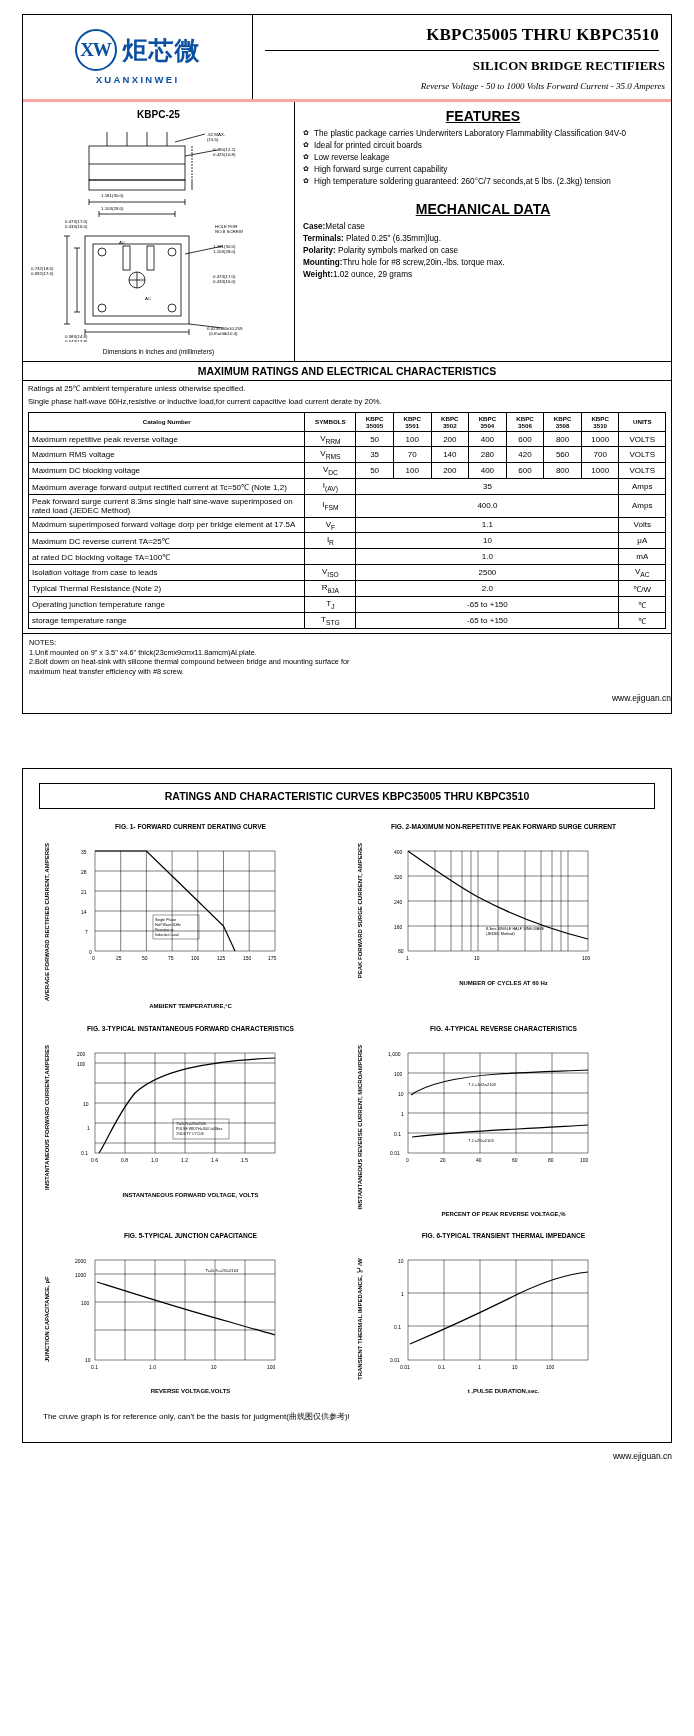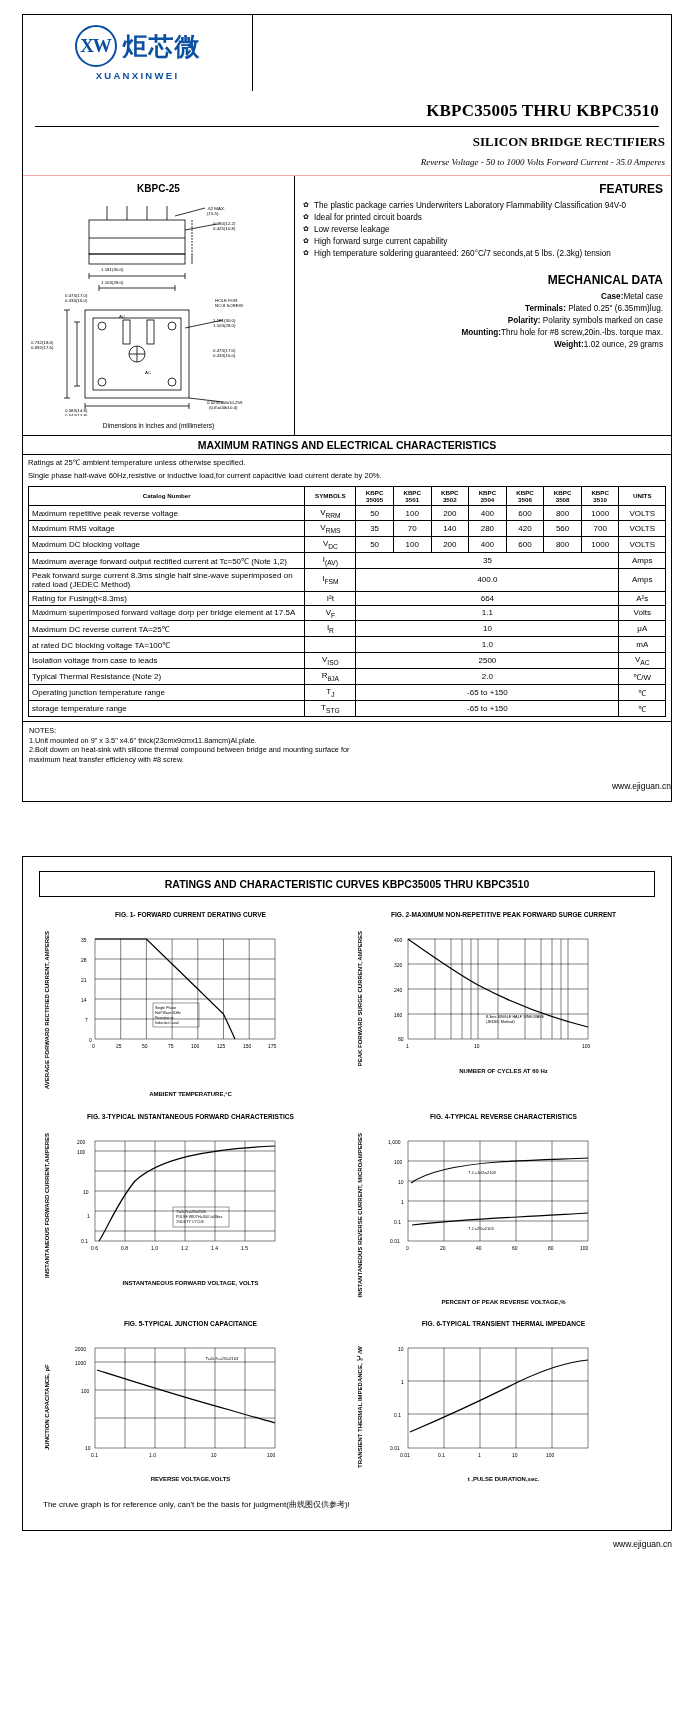--- a/index.html
+++ b/index.html
@@ -16,22 +16,21 @@
     padding: 14px 22px;
   }
   .sheet {
     border: 1px solid #000;
     width: 100%;
   }
 
   
   .header {
     display: flex;
-    border-bottom: 1px solid #fca5a5;
-    flex-direction: column;
+    border-bottom: 3px solid #fca5a5;
   }
   .logo-cell {
     width: 230px;
     border-right: 1px solid #000;
     display: flex;
     align-items: center;
     justify-content: center;
     padding: 10px 4px;
   }
   .logo-wrap { display: flex; flex-direction: column; align-items: center; }
@@ -94,40 +93,41 @@
   .spec-row { display: flex; border-bottom: 1px solid #000; }
   .dim-cell {
     width: 272px;
     border-right: 1px solid #000;
     padding: 7px 4px 6px 4px;
   }
   .dim-title { text-align: center; font-size: 10px; font-weight: bold; margin-bottom: 4px; }
   .dim-caption { text-align: center; font-size: 6.5px; margin-top: 2px; }
   .right-cell { flex: 1; padding: 6px 8px; }
   .sect-title {
-    text-align: right;
-    font-size: 12px;
-    font-weight: bold;
+    text-align: center;
+    font-size: 14px;
+    font-weight: bold;
+    text-decoration: underline;
     margin-bottom: 4px;
   }
   .feat-list { list-style: none; margin: 0; padding: 0; }
   .feat-list li {
     font-size: 8.2px;
     line-height: 1.35;
     padding-left: 11px;
     position: relative;
     margin-bottom: 1px;
   }
   .feat-list li:before {
     content: "\273F";
     position: absolute; left: 0; top: 0;
     font-size: 7px;
   }
   .mech { margin-top: 14px; }
-  .mech-list { font-size: 8.2px; line-height: 1.45; text-align: right; }
+  .mech-list { font-size: 8.2px; line-height: 1.45; }
   .mech-list div b { font-weight: bold; }
 
   
   .band {
     text-align: center;
     font-size: 10.5px;
     font-weight: bold;
     padding: 3px 0;
     border-bottom: 1px solid #000;
   }
@@ -400,26 +400,20 @@
               <td class="col-v" colspan="7">35</td>
               <td class="col-unit">Amps</td>
             </tr>
             <tr>
               <td class="col-param">Peak forward surge current 8.3ms single half sine-wave superimposed on rated load (JEDEC Method)</td>
               <td class="col-sym">I<sub>FSM</sub></td>
               <td class="col-v" colspan="7">400.0</td>
               <td class="col-unit">Amps</td>
             </tr>
             <tr>
-              <td class="col-param">Rating for Fusing(t&lt;8.3ms)</td>
-              <td class="col-sym">I²t</td>
-              <td class="col-v" colspan="7">664</td>
-              <td class="col-unit">A²s</td>
-            </tr>
-            <tr>
               <td class="col-param">Maximum superimposed forward voltage dorp per bridge element at 17.5A</td>
               <td class="col-sym">V<sub>F</sub></td>
               <td class="col-v" colspan="7">1.1</td>
               <td class="col-unit">Volts</td>
             </tr>
             <tr>
               <td class="col-param">Maximum DC reverse current          TA=25℃</td>
               <td class="col-sym">I<sub>R</sub></td>
               <td class="col-v" colspan="7">10</td>
               <td class="col-unit">μA</td>

